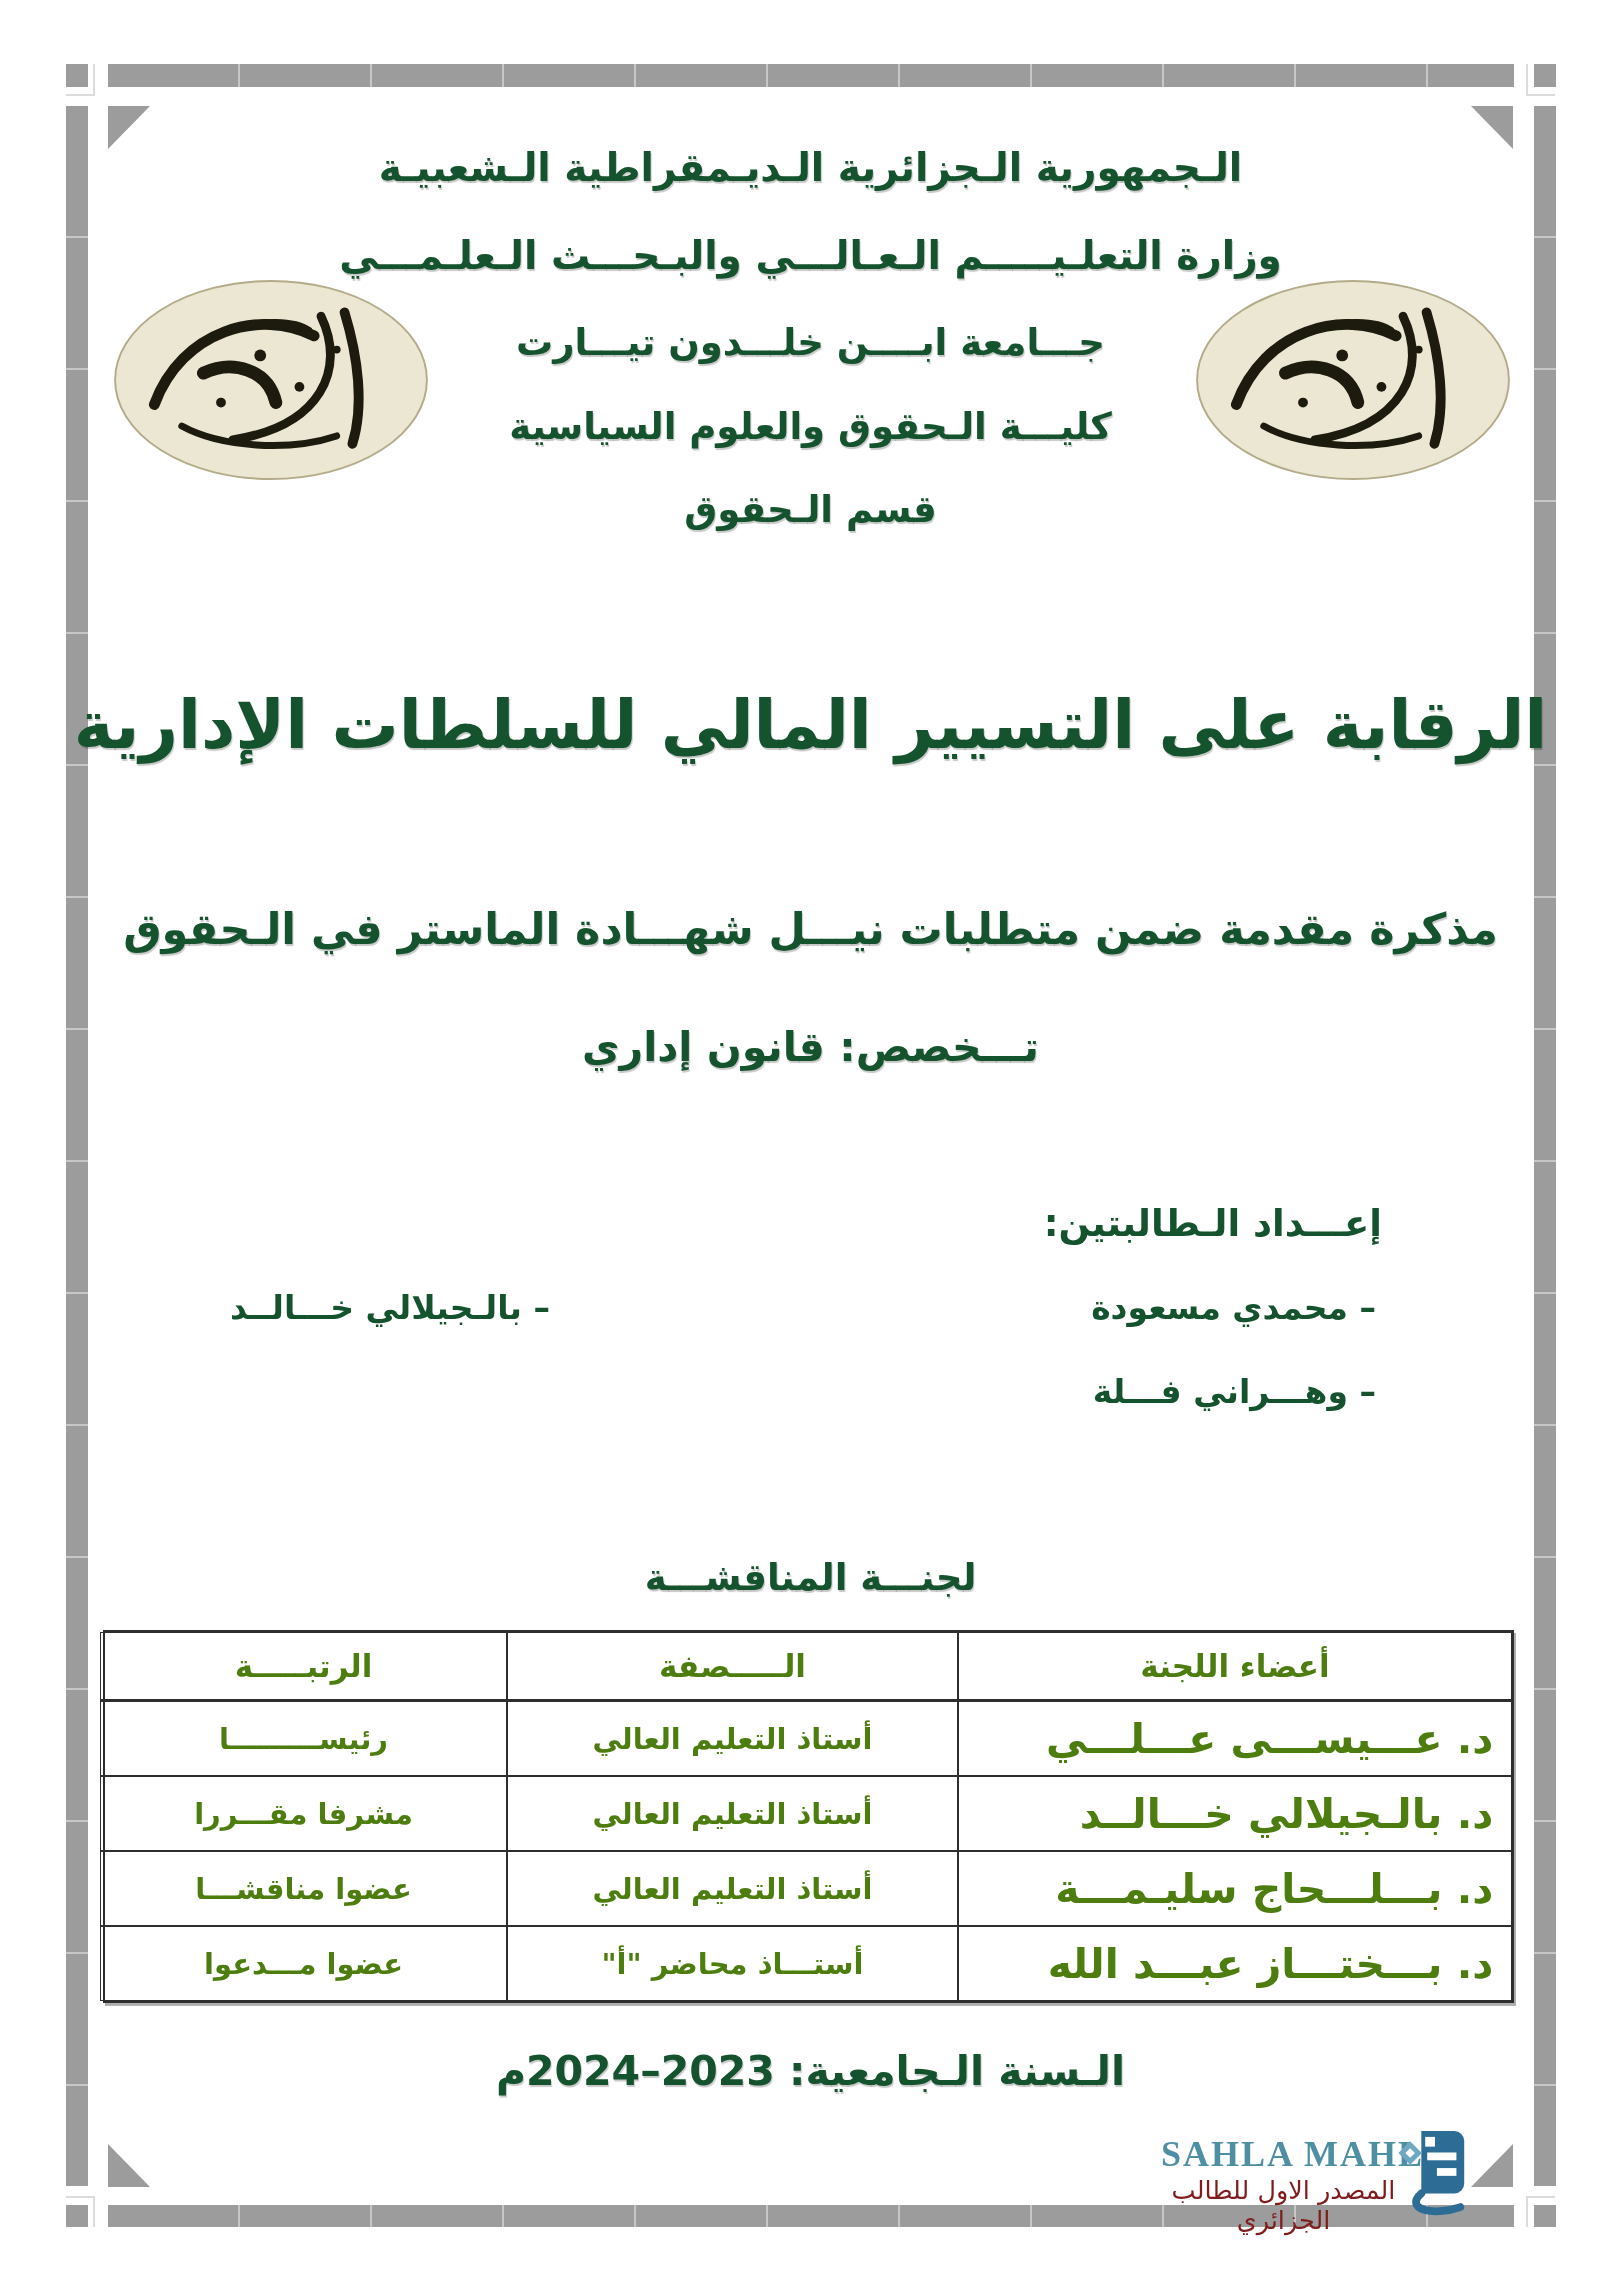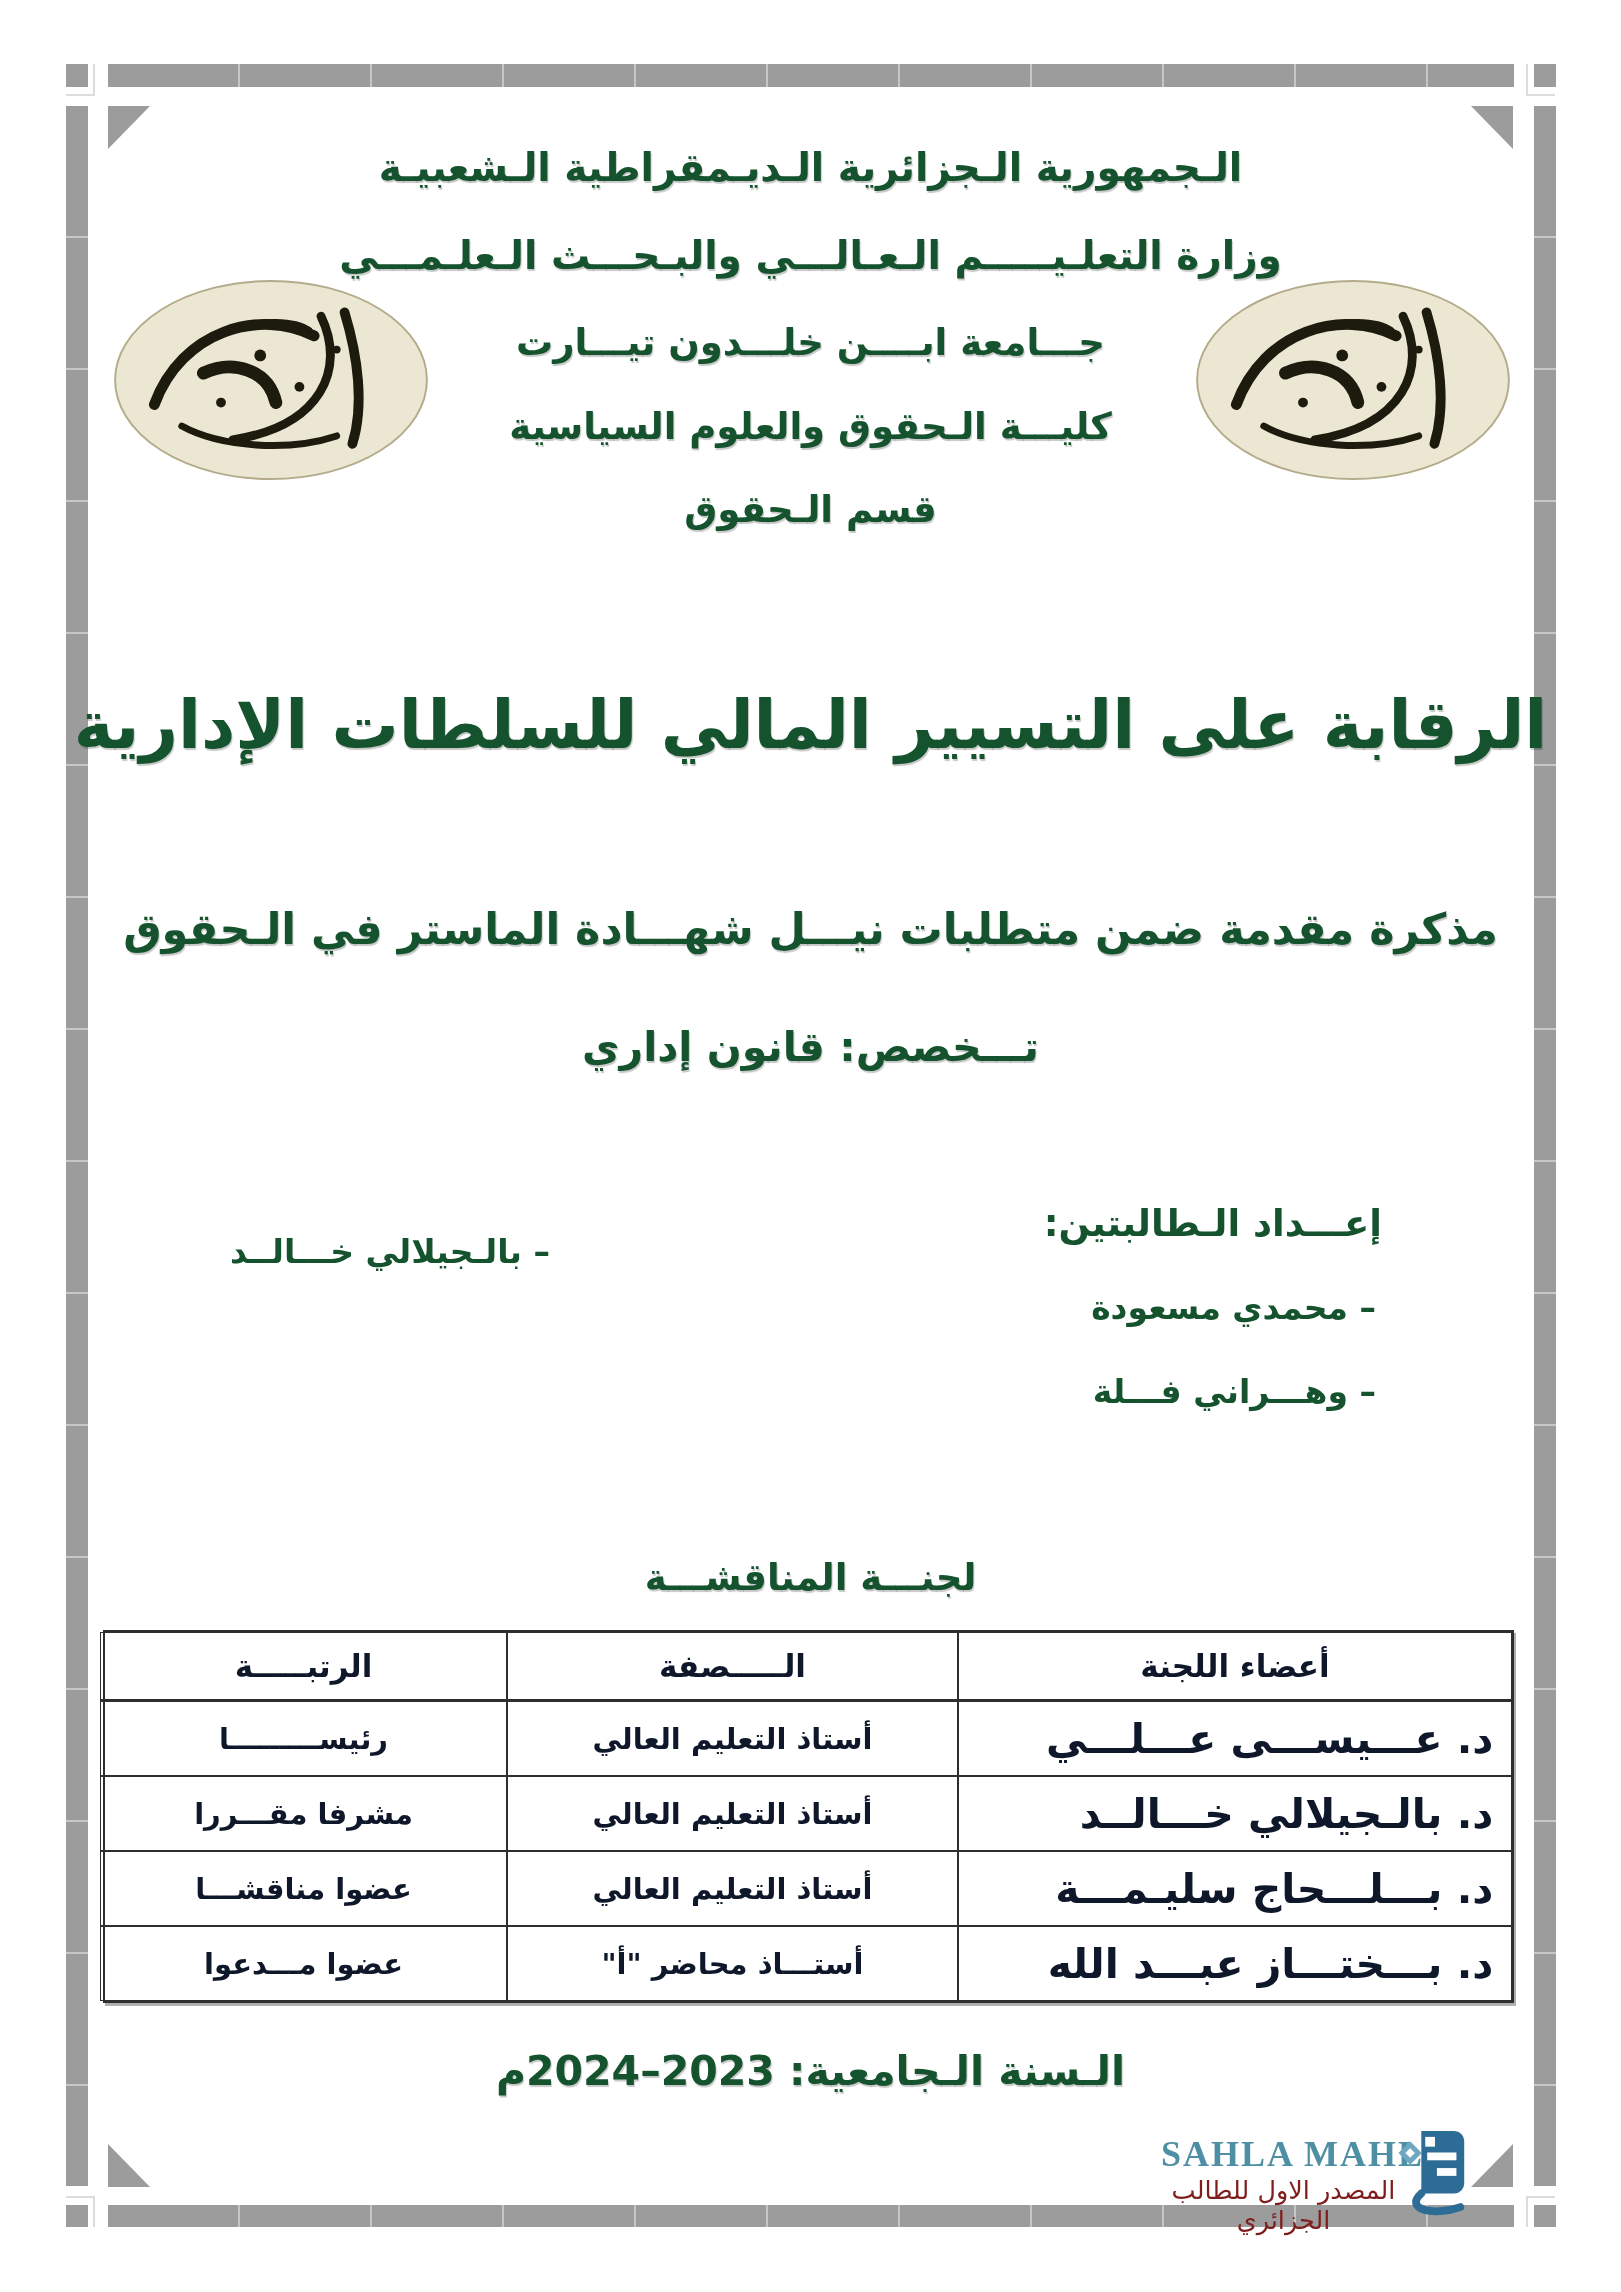--- a/index.html
+++ b/index.html
@@ -31,21 +31,21 @@
     display:grid; grid-template-columns:554px 451px 407px;
     grid-template-rows:69px 75px 75px 75px 75px;
     direction:rtl;
     border:2px solid #2e2e2e;
     box-shadow:2px 2.9px 0 #aeaeae;
     background:#fff;
   }
   #committee-table .cell {
     border:1.5px solid #2e2e2e;
     display:flex; align-items:center; justify-content:center;
-    font-weight:bold; color:#0f172a; font-size:29px;
+    font-weight:bold; color:#4d7c0f; font-size:29px;
   }
   #committee-table .hcell { font-size:31px; border-bottom-width:2.9px; }
   #committee-table .name { justify-content:flex-start; padding-right:17.6px; font-size:41px; }
 
   
   .wm-brand {
     font-family:"Liberation Serif", serif; font-weight:bold;
     font-size:36px; letter-spacing:2px; color:#4e8fa3; white-space:nowrap;
   }
   .wm-tagline { font-size:25.5px; color:#7f1d1d; text-align:center; direction:rtl; }
@@ -114,21 +114,21 @@
 
   <div class="abs ctr b soft" style="top:686px; font-size:67px;">الرقابة على التسيير المالي للسلطات الإدارية</div>
 
   <div class="abs ctr b soft" style="top:904px; font-size:43px;text-align:center;">مذكرة مقدمة ضمن متطلبات نيـــل شهـــادة الماستر في الـحقوق</div>
   <div class="abs ctr b soft" style="top:1023px; font-size:41px;">تـــخصص: قانون إداري</div>
 
   <div class="abs credit b" style="right:239px; top:1202px; width:490px; font-size:37px;">إعـــداد الـطالبتين:</div>
   <div class="abs credit b" style="right:245px; top:1288px; width:484px; font-size:33px;">– محمدي مسعودة</div>
   <div class="abs credit b" style="right:245px; top:1372px; width:484px; font-size:33px;">– وهـــراني فـــلة</div>
 
-  <div class="abs credit b" style="left:127px; top:1232px; width:423px; font-size:33px;">– بالـجيلالي خـــالــد</div>
+  <div class="abs credit b" style="left:127px; top:1288px; width:423px; font-size:33px;">– بالـجيلالي خـــالــد</div>
 
   <div class="abs ctr b soft" style="top:1556px; font-size:37px;">لجنـــة المناقشـــة</div>
 
   <div id="committee-table">
     <div class="cell hcell">أعضاء اللجنة</div>
     <div class="cell hcell">الـــــصفة</div>
     <div class="cell hcell">الرتبـــــة</div>
 
     <div class="cell name">د. عـــيســـى عـــلـــي</div>
     <div class="cell">أستاذ التعليم العالي</div>

